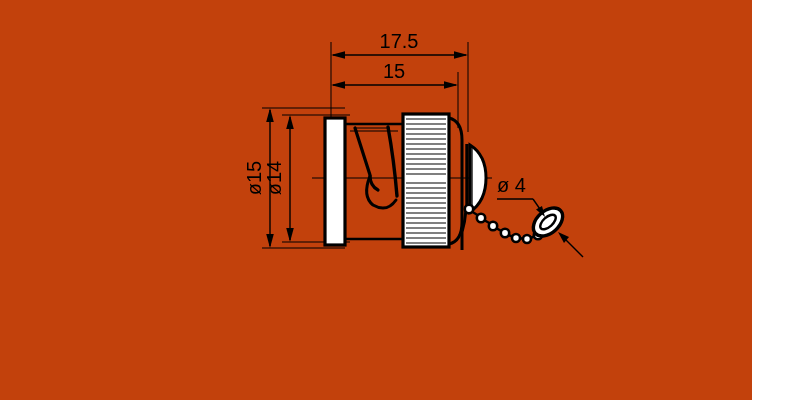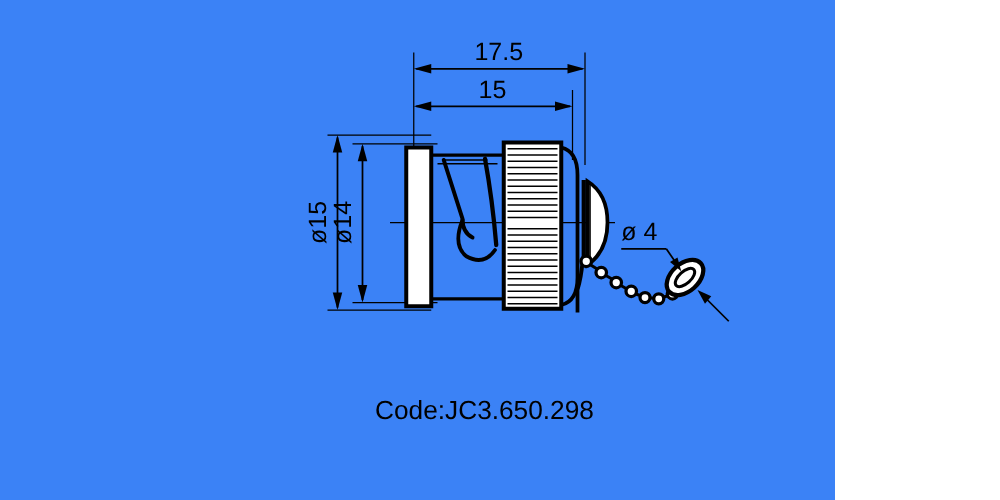--- a/index.html
+++ b/index.html
@@ -8,23 +8,23 @@
     background: #ffffff;
   }
   body {
     width: 800px;
     height: 400px;
     overflow: hidden;
     font-family: "Liberation Sans", sans-serif;
   }
   #page {
     position: relative;
-    width: 668px;
+    width: 752px;
     height: 400px;
-    background: #3b82f6;
+    background: #c2410c;
   }
   #drawing-svg {
     position: absolute;
     left: 0;
     top: 0;
     width: 800px;
     height: 400px;
     display: block;
   }
   .caption-block {
@@ -206,16 +206,15 @@
       <polygon points="545,217 536,209.5 542,206" fill="#000000"></polygon>
 
       <line x1="583" y1="257" x2="563" y2="237" stroke="#000000" stroke-width="1.4"></line>
       <polygon points="558,232 569,237 564,243" fill="#000000"></polygon>
       <text class="dim-text" x="497" y="192" text-anchor="start">ø 4</text>
     </g>
 
   </svg>
 
   <div class="caption-block">
-    <div class="caption-line">Code:JC3.650.298</div>
   </div>
 
 </div>
 
 </body></html>

